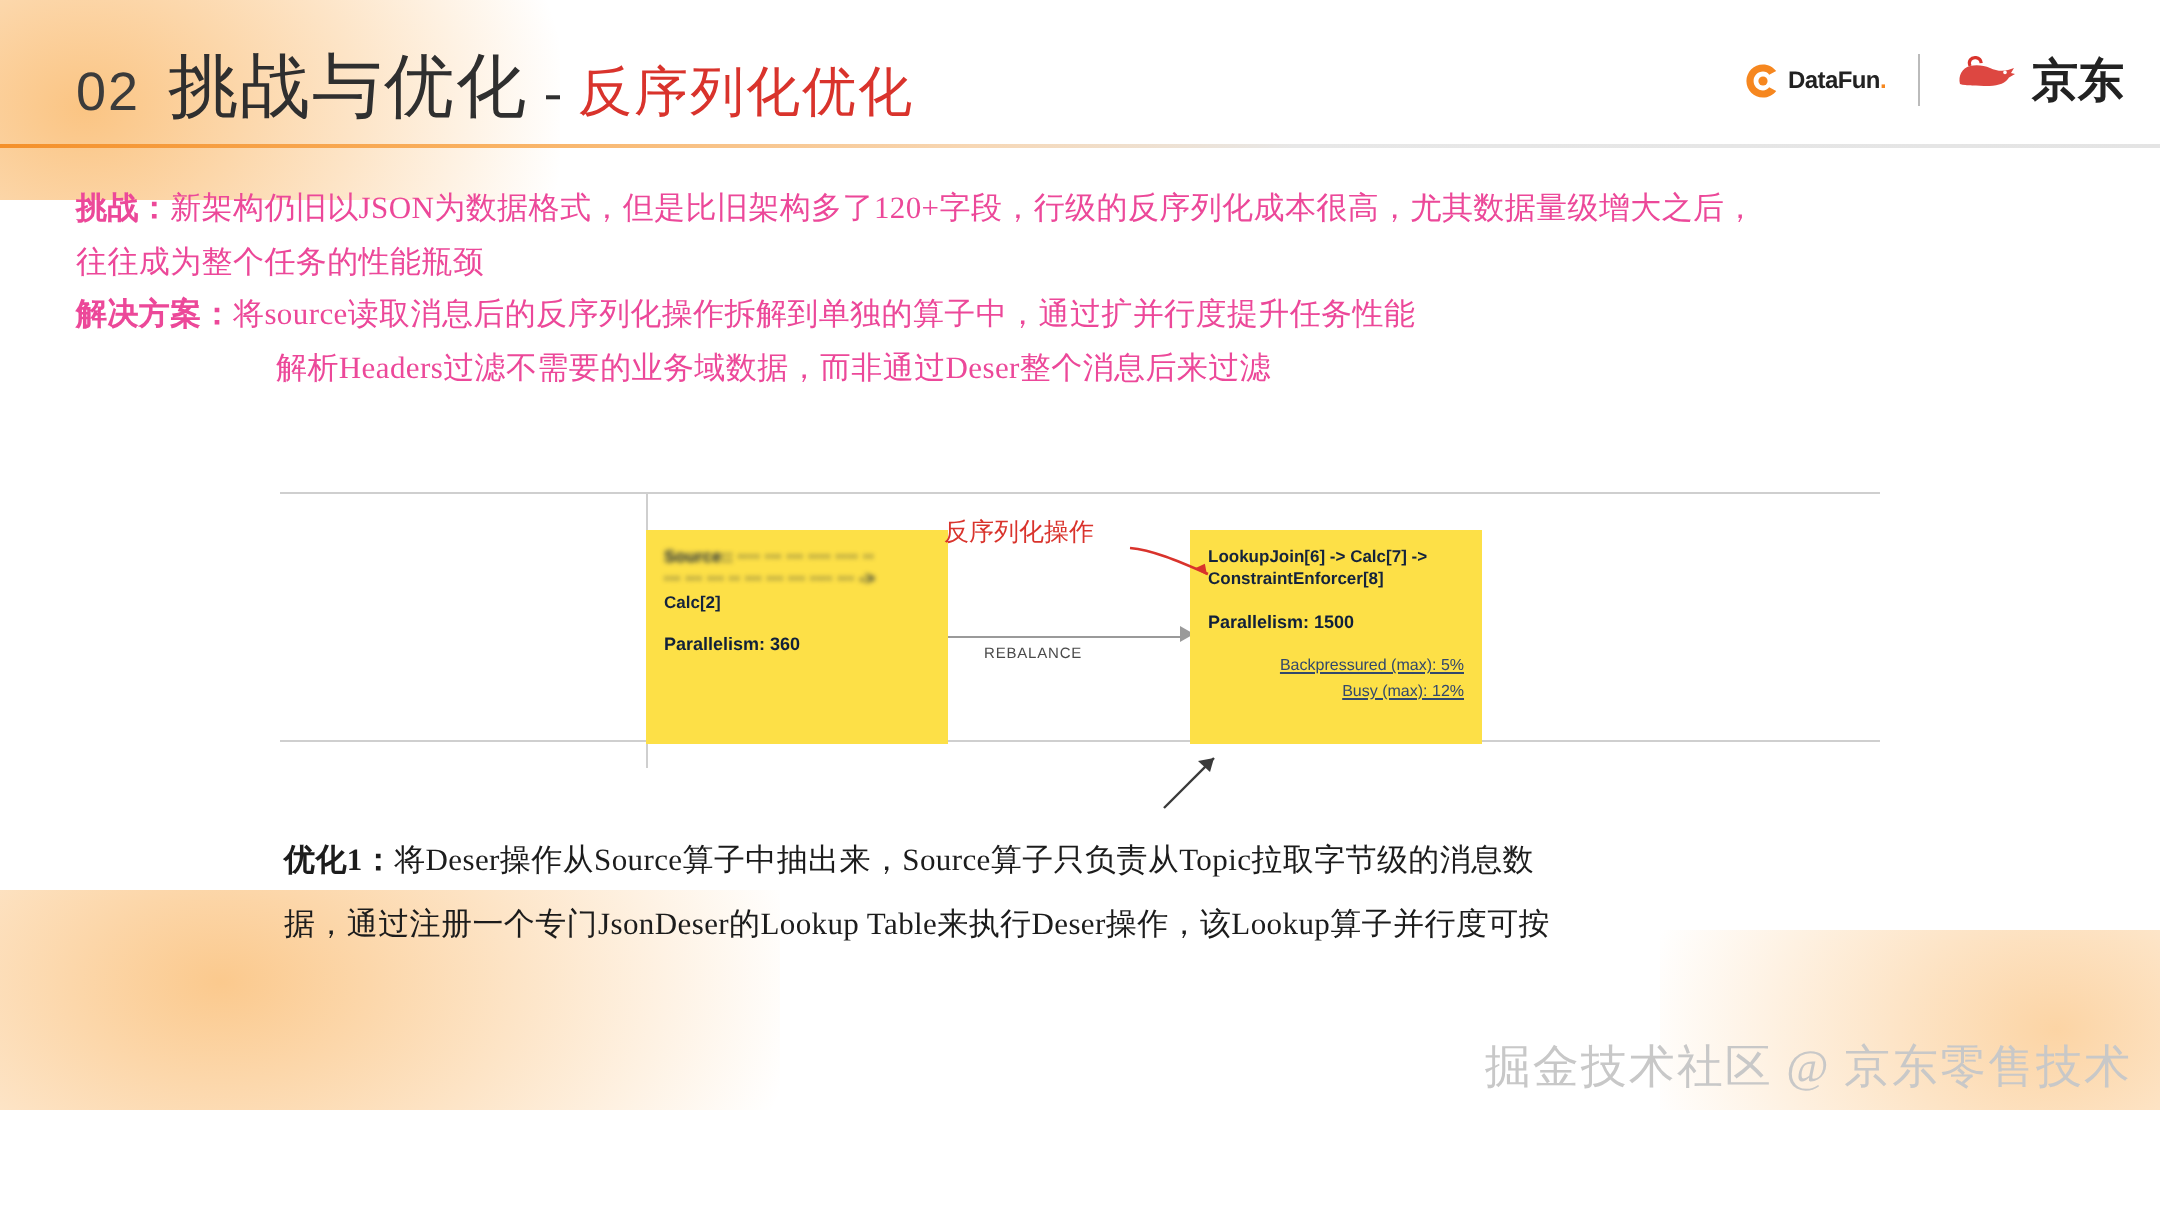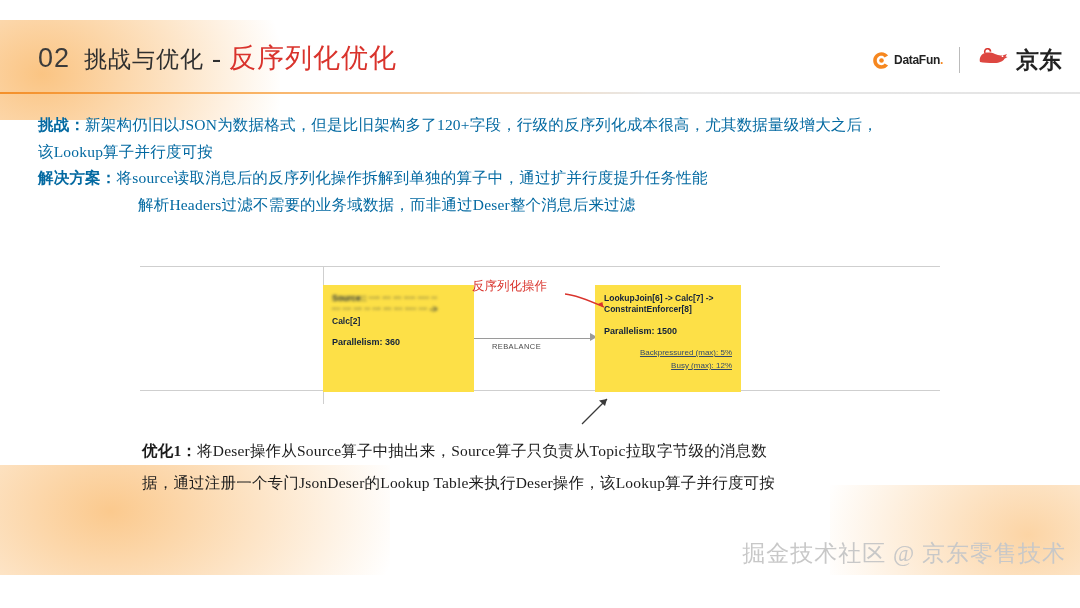--- a/index.html
+++ b/index.html
@@ -14,21 +14,20 @@
     overflow: hidden;
     position: relative;
   }
   .slide {
     position: absolute;
     left: 0; top: 0;
     width: 1080px;
     height: 555px;
     background: #ffffff;
     overflow: hidden;
-    margin-top: 20px;
   }
 
   
   .corner-tl {
     position: absolute;
     left: -60px; top: -130px;
     width: 340px; height: 230px;
     background: radial-gradient(ellipse at 30% 80%, rgba(247,148,29,0.55) 0%, rgba(247,148,29,0.25) 40%, rgba(247,148,29,0.0) 72%);
     pointer-events: none;
   }
@@ -60,21 +59,21 @@
     align-items: baseline;
     white-space: nowrap;
   }
   .title-num {
     font-size: 27px;
     color: #3b3b3b;
     letter-spacing: 1px;
     font-family: "Liberation Sans", sans-serif;
   }
   .title-main {
-    font-size: 23px;
+    font-size: 35px;
     color: #2f2f2f;
     margin-left: 14px;
     letter-spacing: 1px;
   }
   .title-dash {
     font-size: 27px;
     color: #2f2f2f;
     margin: 0 8px;
   }
   .title-accent {
@@ -134,21 +133,21 @@
   }
 
   
   .body-text {
     position: absolute;
     left: 38px; top: 92px;
     width: 1000px;
   }
   .para {
     font-size: 15.5px;
-    color: #0369a1;
+    color: #ec4899;
     line-height: 1.72;
     letter-spacing: 0.2px;
   }
   .lead {
     font-weight: bold;
   }
   .indent-1 {
     padding-left: 100px;
   }
 
@@ -329,21 +328,21 @@
     </div>
 
     <div class="hr-line"></div>
   </div>
 
   <div class="body-text">
     <div class="para">
       <span class="lead">挑战：</span><span>新架构仍旧以JSON为数据格式，但是比旧架构多了120+字段，行级的反序列化成本很高，尤其数据量级增大之后，</span>
     </div>
     <div class="para">
-      <span>该Lookup算子并行度可按</span>
+      <span>往往成为整个任务的性能瓶颈</span>
     </div>
     <div class="para">
       <span class="lead">解决方案：</span><span>将source读取消息后的反序列化操作拆解到单独的算子中，通过扩并行度提升任务性能</span>
     </div>
     <div class="para indent-1">
       <span>解析Headers过滤不需要的业务域数据，而非通过Deser整个消息后来过滤</span>
     </div>
   </div>
 
   <div class="diagram">

